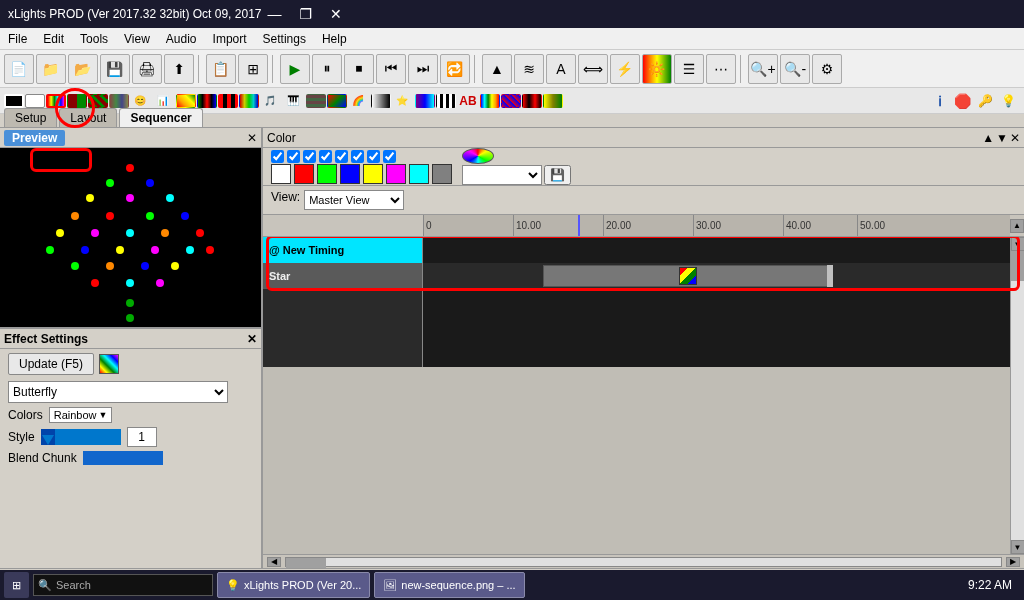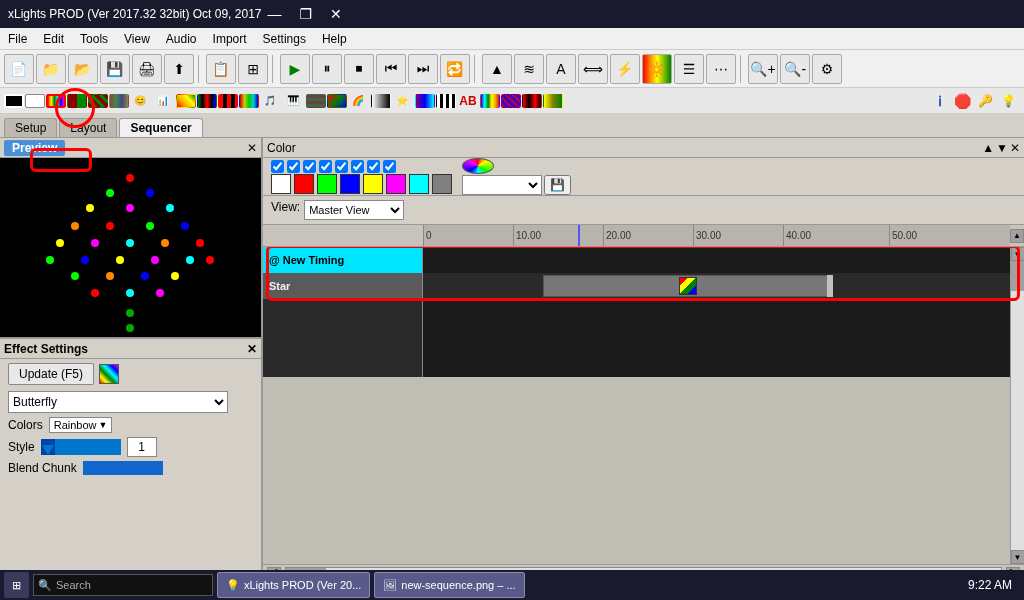--- a/index.html
+++ b/index.html
@@ -77,21 +77,21 @@
       cursor: pointer;
       font-size: 10px;
       border: 1px solid transparent;
       border-radius: 2px;
     }
     .icon-item.active-icon { border: 2px solid red; background: #ffd0d0; }
 
     
     #tabs {
       background: #d4d0c8;
-      height: 24px;
+      height: 14px;
       display: flex;
       align-items: flex-end;
       padding-left: 4px;
       border-bottom: 1px solid #999;
     }
     .tab {
       padding: 2px 10px;
       cursor: pointer;
       font-size: 12px;
       background: #bdb9b0;
@@ -732,21 +732,21 @@
     <div id="timeline-area">
 
       <div id="timeline-ruler">
         <div class="ruler-offset"></div>
         <div id="ruler-marks">
           <div class="ruler-tick" style="left:0px;">0</div>
           <div class="ruler-tick" style="left:90px;">10.00</div>
           <div class="ruler-tick" style="left:180px;">20.00</div>
           <div class="ruler-tick" style="left:270px;">30.00</div>
           <div class="ruler-tick" style="left:360px;">40.00</div>
-          <div class="ruler-tick" style="left:466px;">50.00</div>
+          <div class="ruler-tick" style="left:434px;">50.00</div>
 
           <div class="playhead" style="left:155px; height:200px;"></div>
         </div>
 
         <div class="v-scroll-arrow">▲</div>
       </div>
 
       <div id="timeline-tracks" style="position:relative;">
 
         <div class="track-row">

